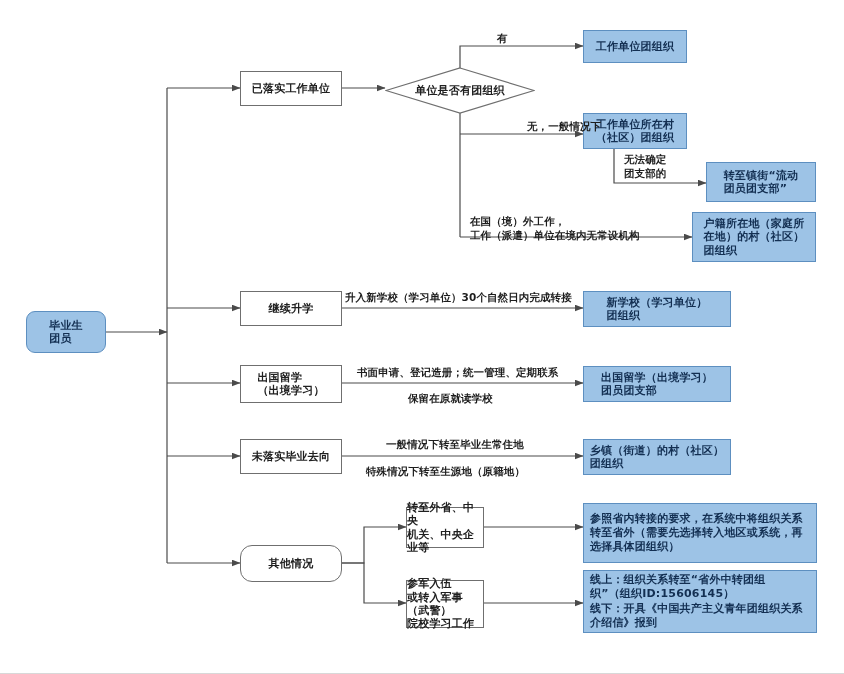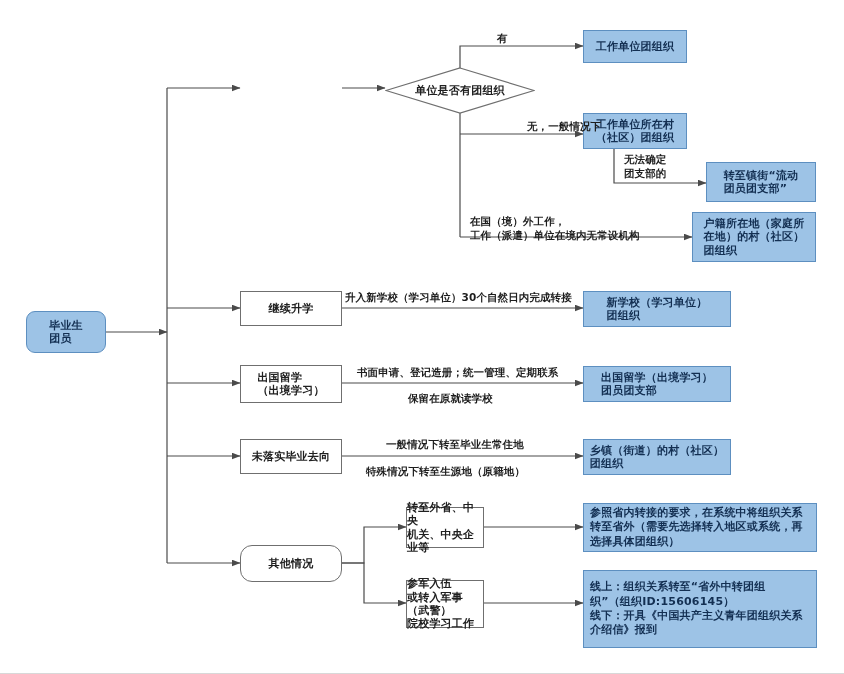--- a/index.html
+++ b/index.html
@@ -147,20 +147,23 @@
     </g>
   </svg>
 
   <div class="node node-start" style="left:26px; top:311px; width:80px; height:42px;">
     <div>
       <div>毕业生</div>
       <div>团员</div>
     </div>
   </div>
 
+  <div class="node node-plain" style="left:240px; top:71px; width:102px; height:35px;">
+    <span>已落实工作单位</span>
+  </div>
 
   <div class="diamond-wrap" style="left:385px; top:67px; width:150px; height:47px;">
     <svg width="150" height="47" viewBox="0 0 150 47" xmlns="http://www.w3.org/2000/svg">
       <polygon points="75,1 149,23.5 75,46 1,23.5" fill="#ffffff" stroke="#6f6f6f" stroke-width="1.2"></polygon>
     </svg>
     <div class="diamond-label">单位是否有团组织</div>
   </div>
 
   <div class="node node-blue" style="left:583px; top:30px; width:104px; height:33px;">
     <span>工作单位团组织</span>
@@ -236,29 +239,29 @@
   </div>
 
   <div class="node node-plain" style="left:406px; top:580px; width:78px; height:48px;">
     <div>
       <div>参军入伍</div>
       <div>或转入军事（武警）</div>
       <div>院校学习工作</div>
     </div>
   </div>
 
-  <div class="node node-blue align-left" style="left:583px; top:503px; width:234px; height:49px;">
+  <div class="node node-blue align-left" style="left:583px; top:503px; width:234px; height:60px;">
     <div>
       <div>参照省内转接的要求，在系统中将组织关系</div>
       <div>转至省外（需要先选择转入地区或系统，再</div>
       <div>选择具体团组织）</div>
     </div>
   </div>
 
-  <div class="node node-blue align-left" style="left:583px; top:570px; width:234px; height:78px;">
+  <div class="node node-blue align-left" style="left:583px; top:570px; width:234px; height:63px;">
     <div>
       <div>线上：组织关系转至“省外中转团组</div>
       <div>织”（组织ID:15606145）</div>
       <div>线下：开具《中国共产主义青年团组织关系</div>
       <div>介绍信》报到</div>
     </div>
   </div>
 
   <div class="edge-label" style="left:497px; top:31px;">有</div>
 

